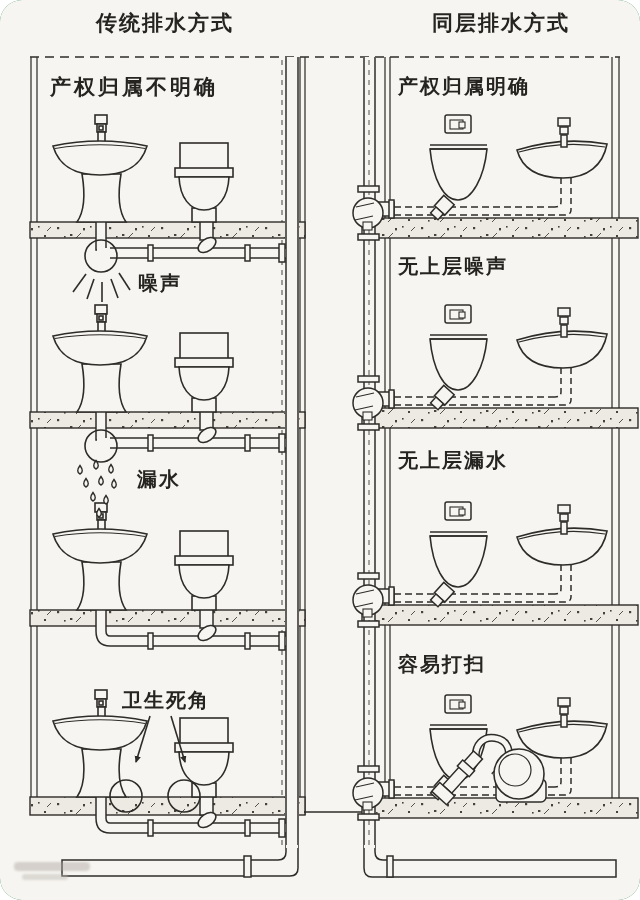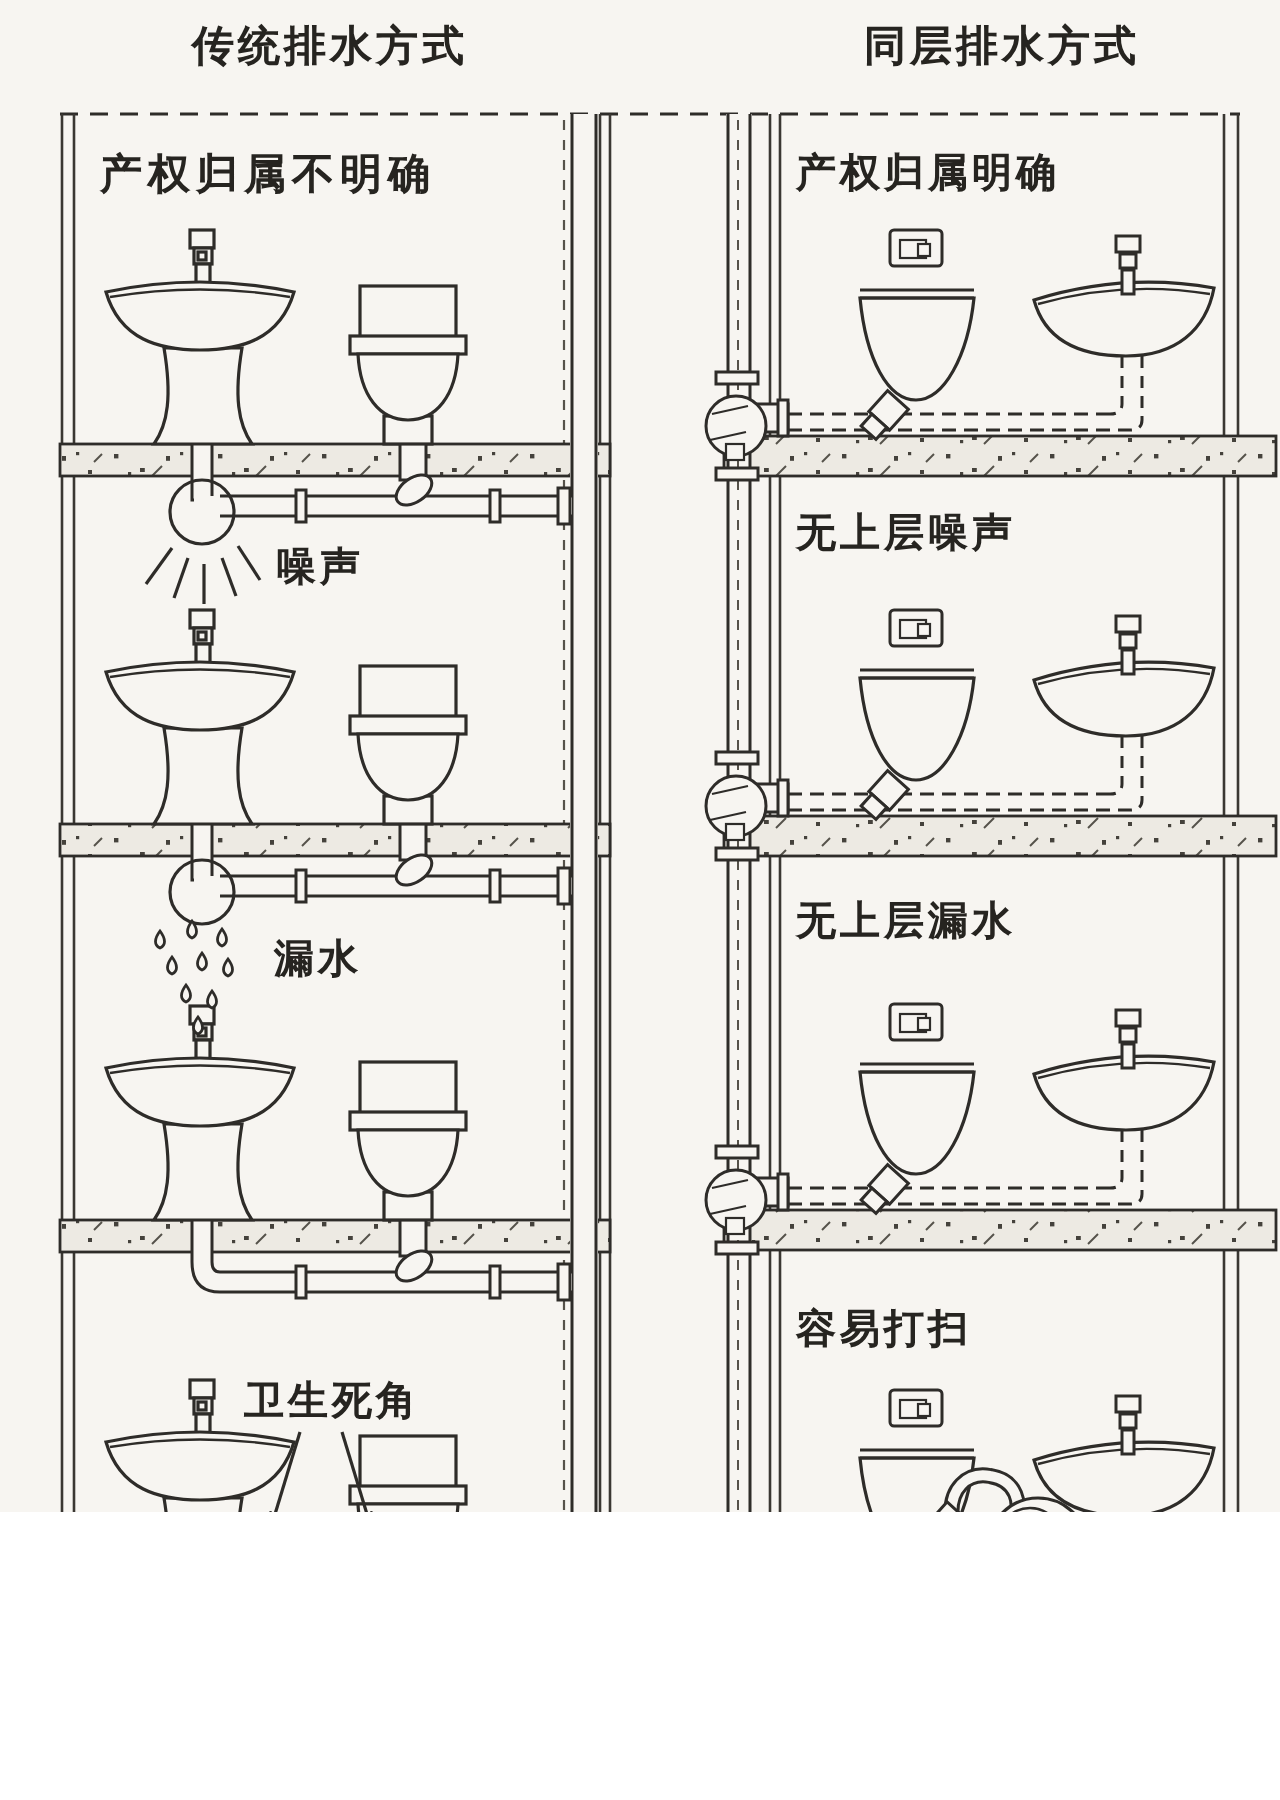--- a/index.html
+++ b/index.html
@@ -1,16 +1,16 @@
 <!DOCTYPE html>
 <html><head>
 <meta charset="utf-8">
 <style>
   html,body{margin:0;padding:0;background:#ffffff;}
-  .stage{width:640px;height:756px;position:relative;overflow:hidden;background:#15803d;}
+  .stage{width:640px;height:900px;position:relative;overflow:hidden;background:#15803d;border-radius:22px;}
   svg{display:block;}
   text{font-family:"Liberation Sans","DejaVu Sans",sans-serif;fill:#262420;}
   .title{font-size:21px;font-weight:700;letter-spacing:2px;}
   .lbl{font-size:20px;font-weight:600;letter-spacing:2px;}
   .lbl-big{font-size:21px;font-weight:600;letter-spacing:3px;}
 </style>
 </head>
 <body>
 
 <div class="stage">

